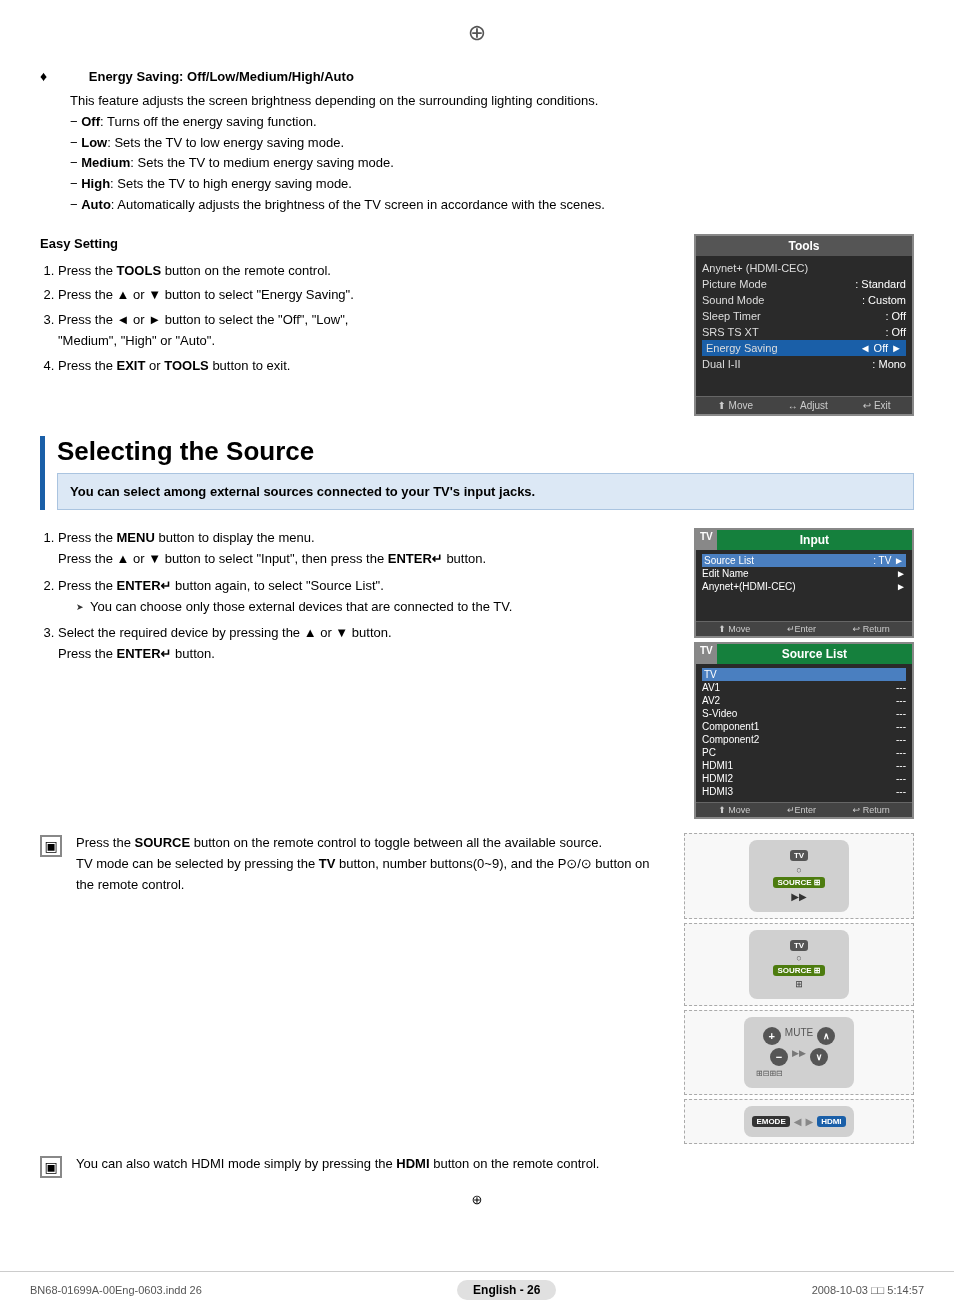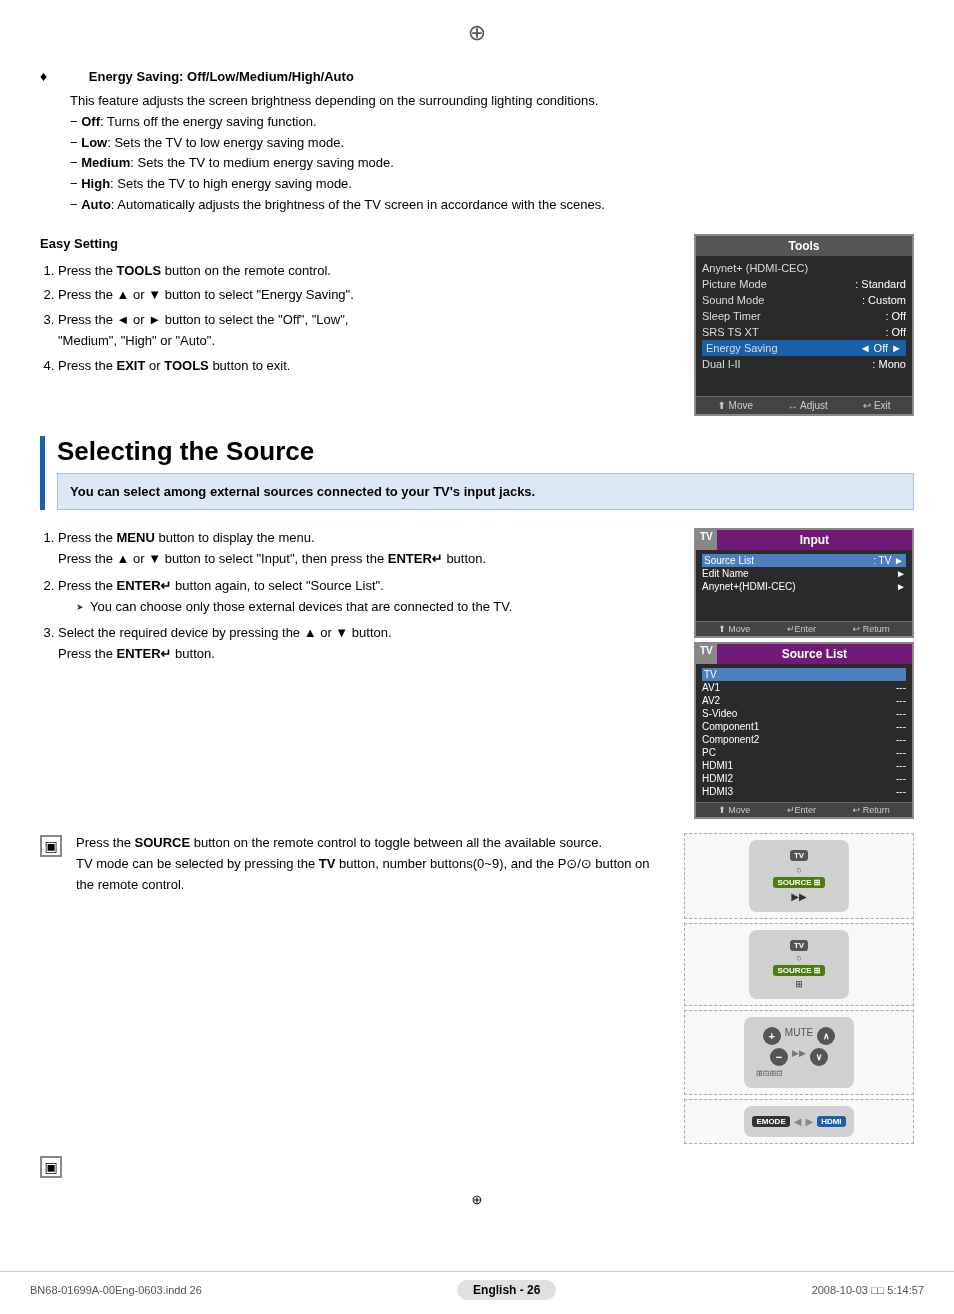--- a/index.html
+++ b/index.html
@@ -207,21 +207,21 @@
     }
     .tv-panel .tv-label {
       background: #888;
       color: #fff;
       font-size: 10px;
       font-weight: bold;
       padding: 1px 4px;
       display: inline-block;
     }
     .tv-panel .panel-title-bar {
-      background: #701a75;
+      background: #15803d;
       text-align: center;
       padding: 3px 0;
       font-size: 12px;
       font-weight: bold;
       color: #fff;
       flex: 1;
     }
     .tv-panel .panel-header-row {
       display: flex;
       align-items: stretch;
@@ -626,20 +626,23 @@
               <span class="remote-btn blue" style="font-size:8px;">HDMI</span>
             </div>
           </div>
         </div>
       </div>
     </div>
   </div>
 
   <div class="source-note">
     <div class="note-icon">▣</div>
+    <div class="note-text">
+      You can also watch HDMI mode simply by pressing the <strong>HDMI</strong> button on the remote control.
+    </div>
   </div>
 
   <div class="page-footer">
     <span>BN68-01699A-00Eng-0603.indd   26</span>
     <span class="footer-center">English - 26</span>
     <span>2008-10-03     □□ 5:14:57</span>
   </div>
 
   <div style="text-align:center; margin-top:10px; margin-bottom:30px;">⊕</div>
 

